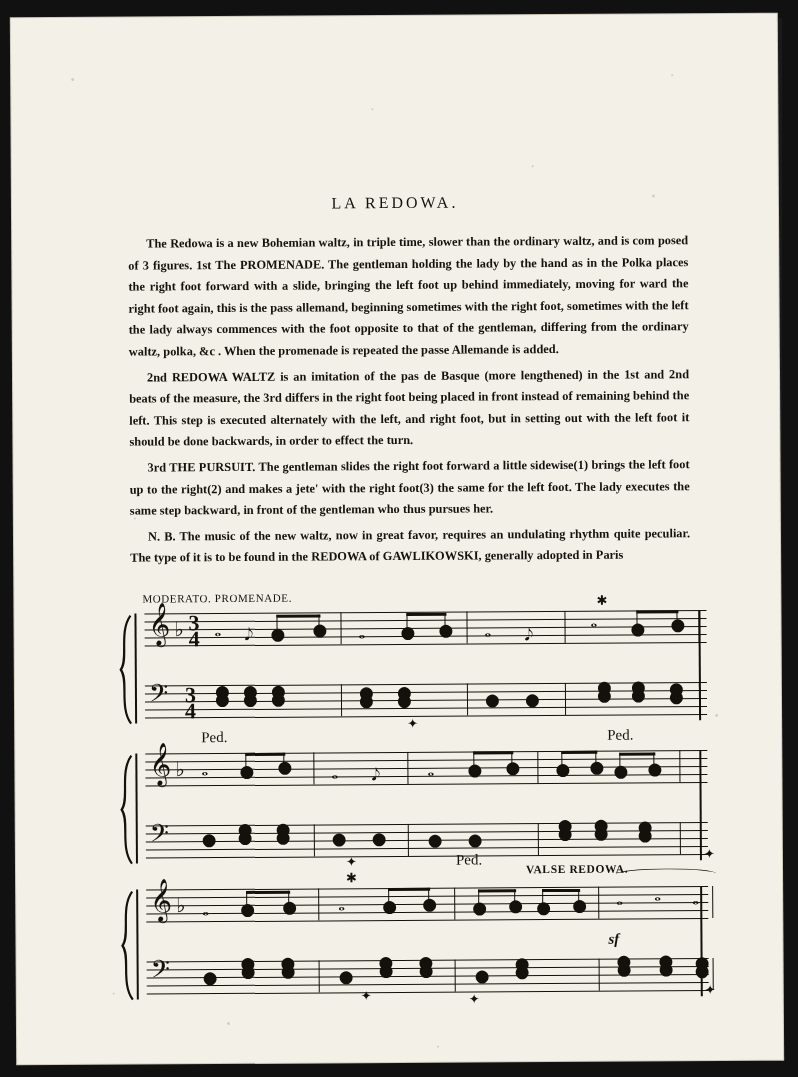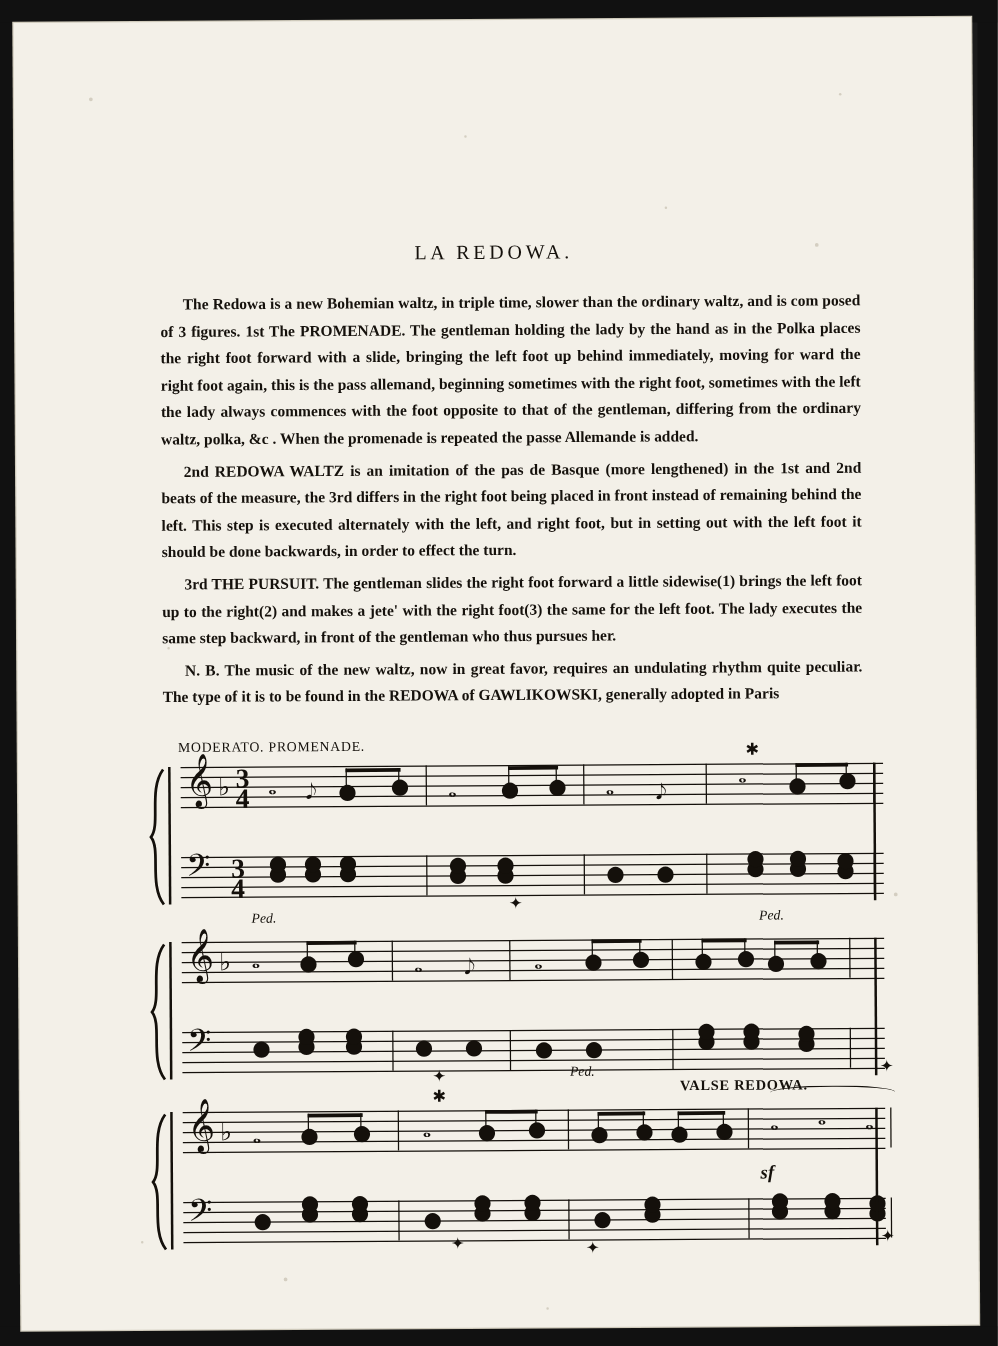--- a/index.html
+++ b/index.html
@@ -96,22 +96,21 @@
   .section-mark {
     position: absolute;
     font-size: 11.5px;
     letter-spacing: .6px;
     color: #15110c;
     font-family: "Liberation Serif", serif;
     font-weight: 700;
   }
   .ped {
     position: absolute;
-    font-size: 11px;
-    font-style: italic;
+    font-size: 15px;
     color: #15110c;
     font-family: "Liberation Serif", serif;
   }
 
   
   .system {
     position: absolute;
     left: 112px;
     width: 580px;
   }
@@ -442,21 +441,21 @@
 
           <div class="barline" style="left:534px;top:0;height:32px;"></div>
         </div>
         <div class="sysline" style="left:572px;top:0;height:110px;"></div>
       </div>
 
       <div class="pedmark" style="left:330px;top:838px;">✦</div>
       <div class="ped" style="left:440px;top:836px;">Ped.</div>
       <div class="pedmark" style="left:688px;top:832px;">✦</div>
 
-      <div class="section-mark" style="left:528px;top:848px;">VALSE REDOWA.</div>
+      <div class="section-mark" style="left:510px;top:848px;">VALSE REDOWA.</div>
 
       <div class="system" style="top:872px;height:110px;">
         <div class="sysline" style="left:8px;top:0;height:110px;"></div>
         <div class="brace">
           <svg width="16" height="112" viewBox="0 0 16 112">
               <path d="M14 2 C2 18, 12 46, 4 56 C12 66, 2 94, 14 110" stroke="#14100b" stroke-width="2.2" fill="none"></path>
             </svg>
         </div>
 
         <div class="staff" style="top:0;">

